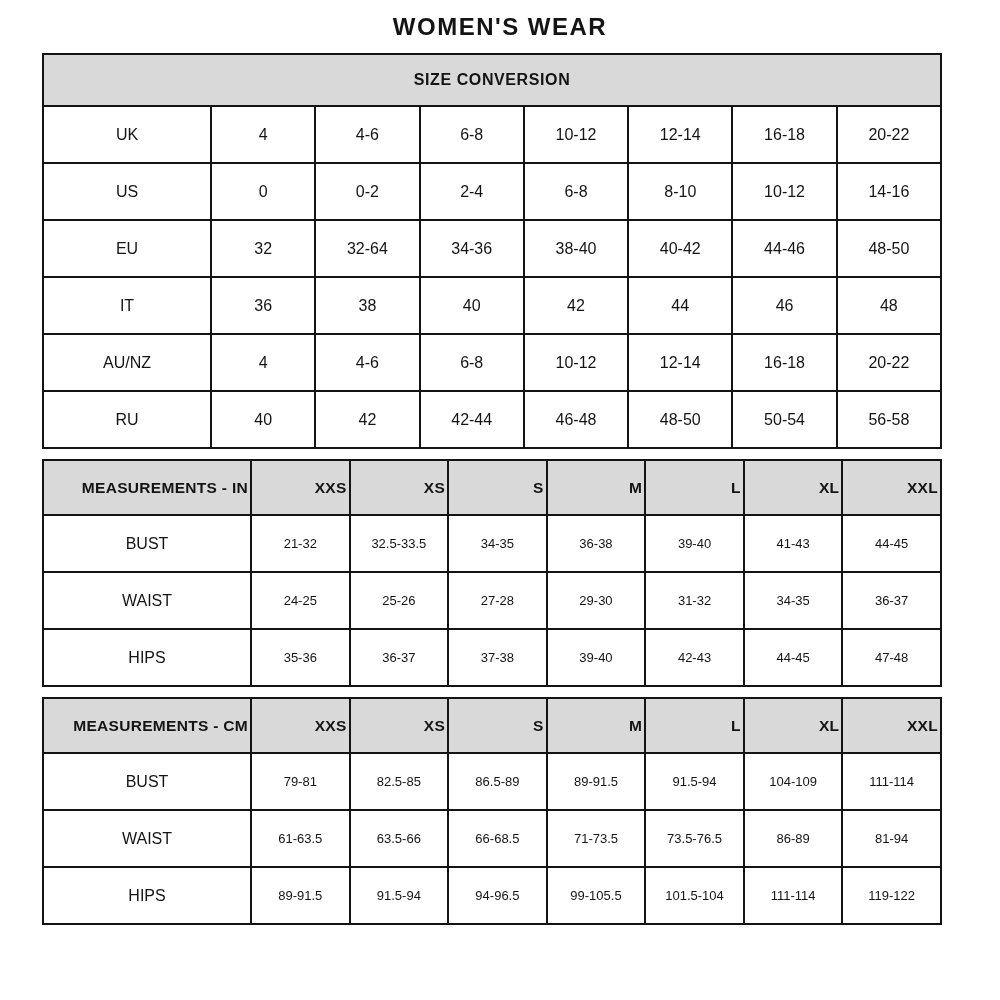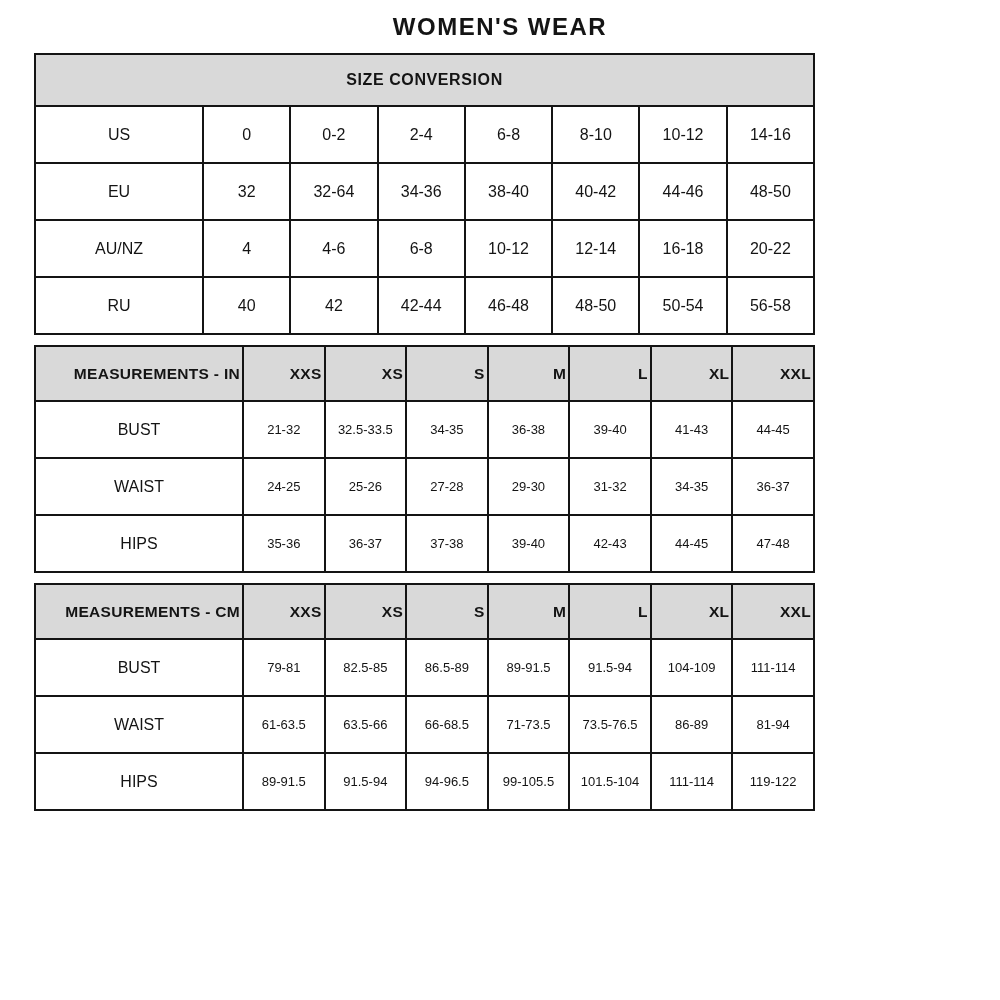--- a/index.html
+++ b/index.html
@@ -15,22 +15,22 @@
     text-align:center;
     font-size:24px;
     font-weight:700;
     letter-spacing:1.5px;
     margin:0 0 12px 0;
     color:#141414;
   }
   table{
     border-collapse:collapse;
     table-layout:fixed;
-    width:781px;
-    margin:0 0 10px 4px;
+    width:900px;
+    margin:0 0 10px 12px;
   }
   td{
     border:2px solid #141414;
     text-align:center;
     vertical-align:middle;
     padding:0 2px;
     overflow:hidden;
   }
   
   .t-conv .caption-cell{
@@ -71,40 +71,60 @@
         <col>
         <col>
         <col>
         <col>
     </colgroup>
     <tbody id="conv-body">
         <tr>
           <td class="caption-cell" colspan="8">SIZE CONVERSION</td>
         </tr>
         <tr>
+          <td>UK</td>
+          <td>4</td>
+          <td>4-6</td>
+          <td>6-8</td>
+          <td>10-12</td>
+          <td>12-14</td>
+          <td>16-18</td>
+          <td>20-22</td>
+        </tr>
+        <tr>
           <td>US</td>
           <td>0</td>
           <td>0-2</td>
           <td>2-4</td>
           <td>6-8</td>
           <td>8-10</td>
           <td>10-12</td>
           <td>14-16</td>
         </tr>
         <tr>
           <td>EU</td>
           <td>32</td>
           <td>32-64</td>
           <td>34-36</td>
           <td>38-40</td>
           <td>40-42</td>
           <td>44-46</td>
           <td>48-50</td>
         </tr>
         <tr>
+          <td>IT</td>
+          <td>36</td>
+          <td>38</td>
+          <td>40</td>
+          <td>42</td>
+          <td>44</td>
+          <td>46</td>
+          <td>48</td>
+        </tr>
+        <tr>
           <td>AU/NZ</td>
           <td>4</td>
           <td>4-6</td>
           <td>6-8</td>
           <td>10-12</td>
           <td>12-14</td>
           <td>16-18</td>
           <td>20-22</td>
         </tr>
         <tr>

